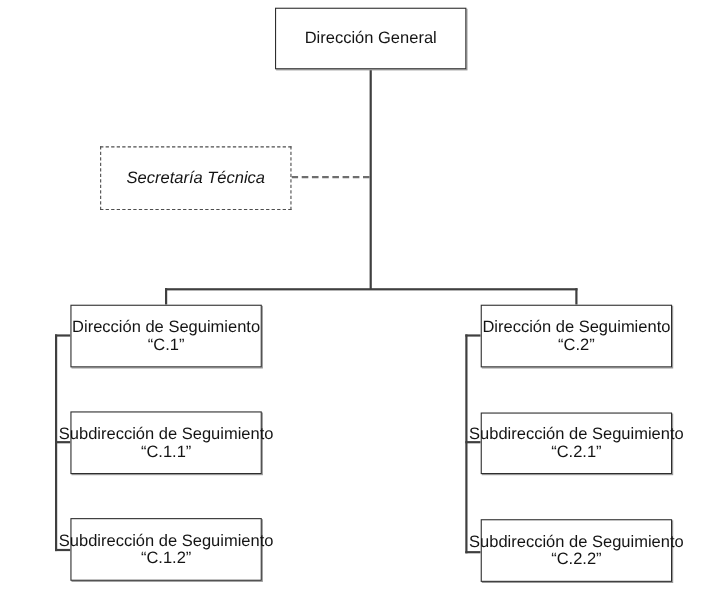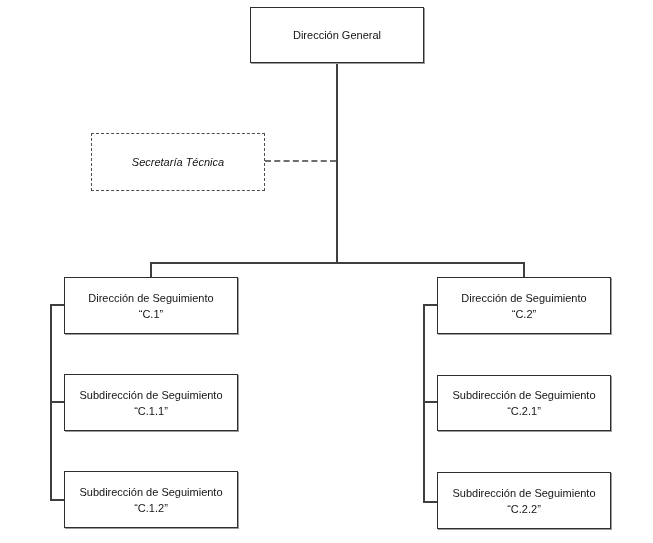--- a/index.html
+++ b/index.html
@@ -15,21 +15,21 @@
     position: absolute;
     width: 172px;
     border: 1px solid #2e2e2e;
     background: #ffffff;
     box-shadow: 1px 1px 0 #9a9a9a;
     display: flex;
     flex-direction: column;
     align-items: center;
     justify-content: center;
     text-align: center;
-    font-size: 11px;
+    font-size: 15px;
     line-height: 16px;
     color: #141414;
   }
   .node.dashed {
     border: 1px dashed #4d4d4d;
     box-shadow: none;
   }
   .node span { display: block; white-space: nowrap; }
   .line {
     position: absolute;

